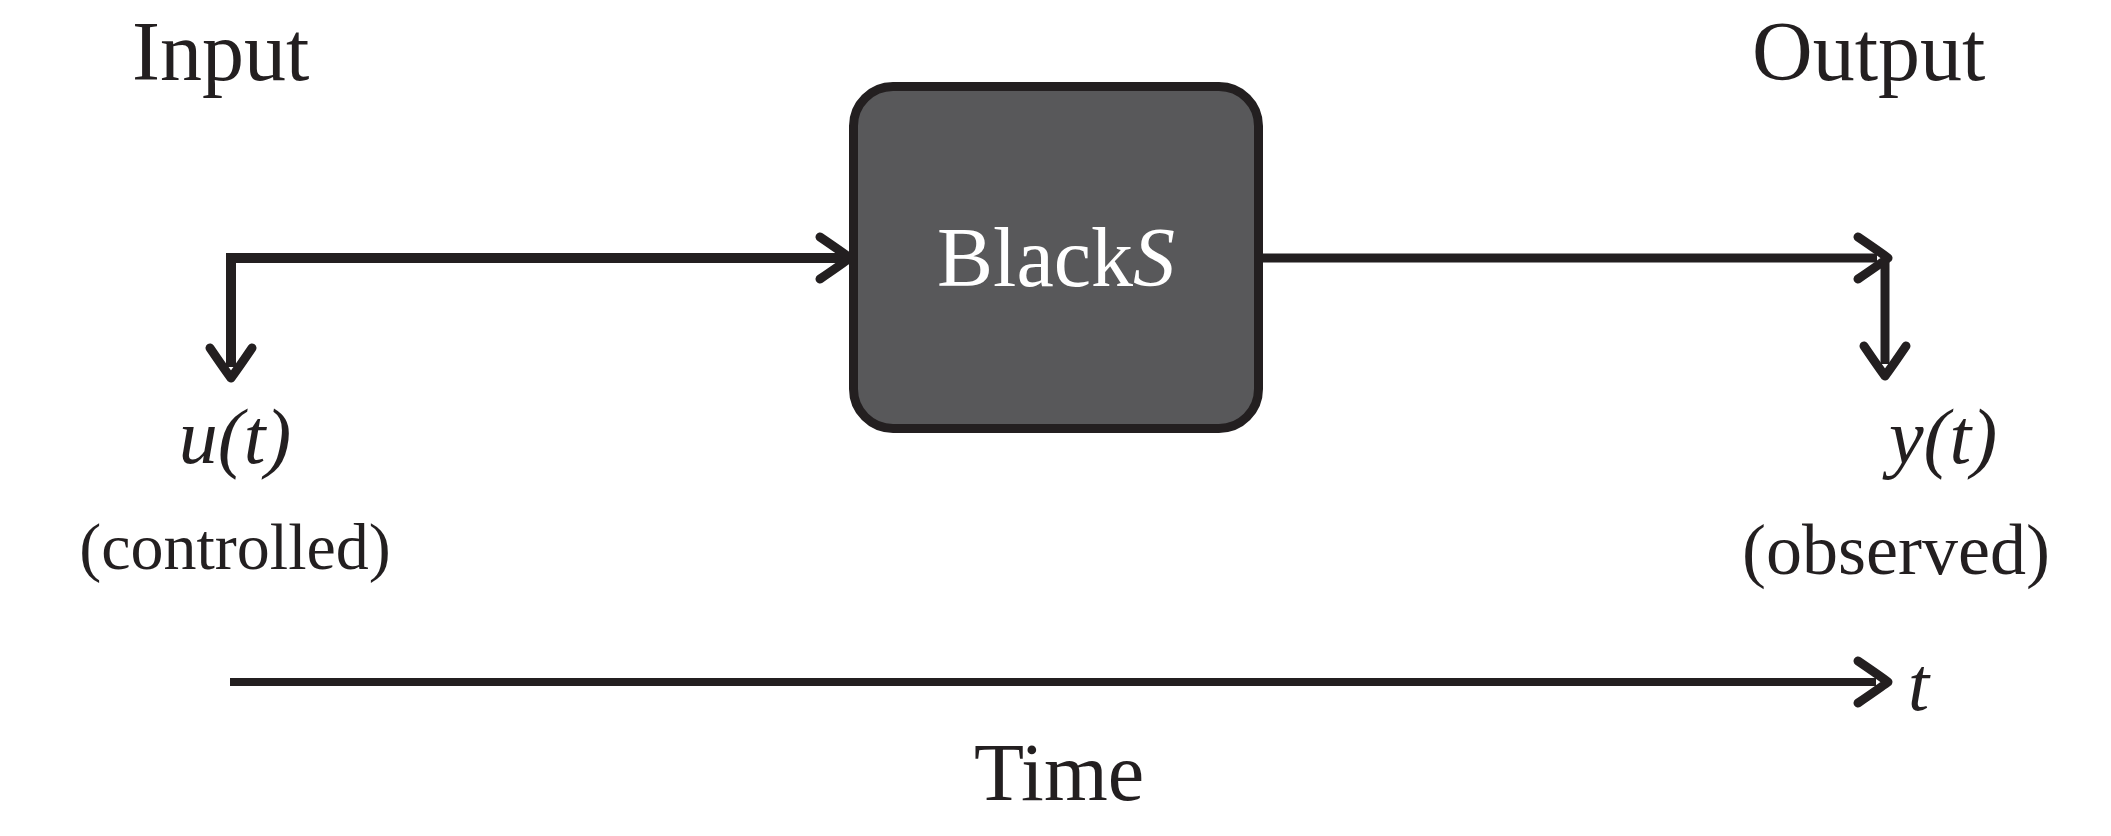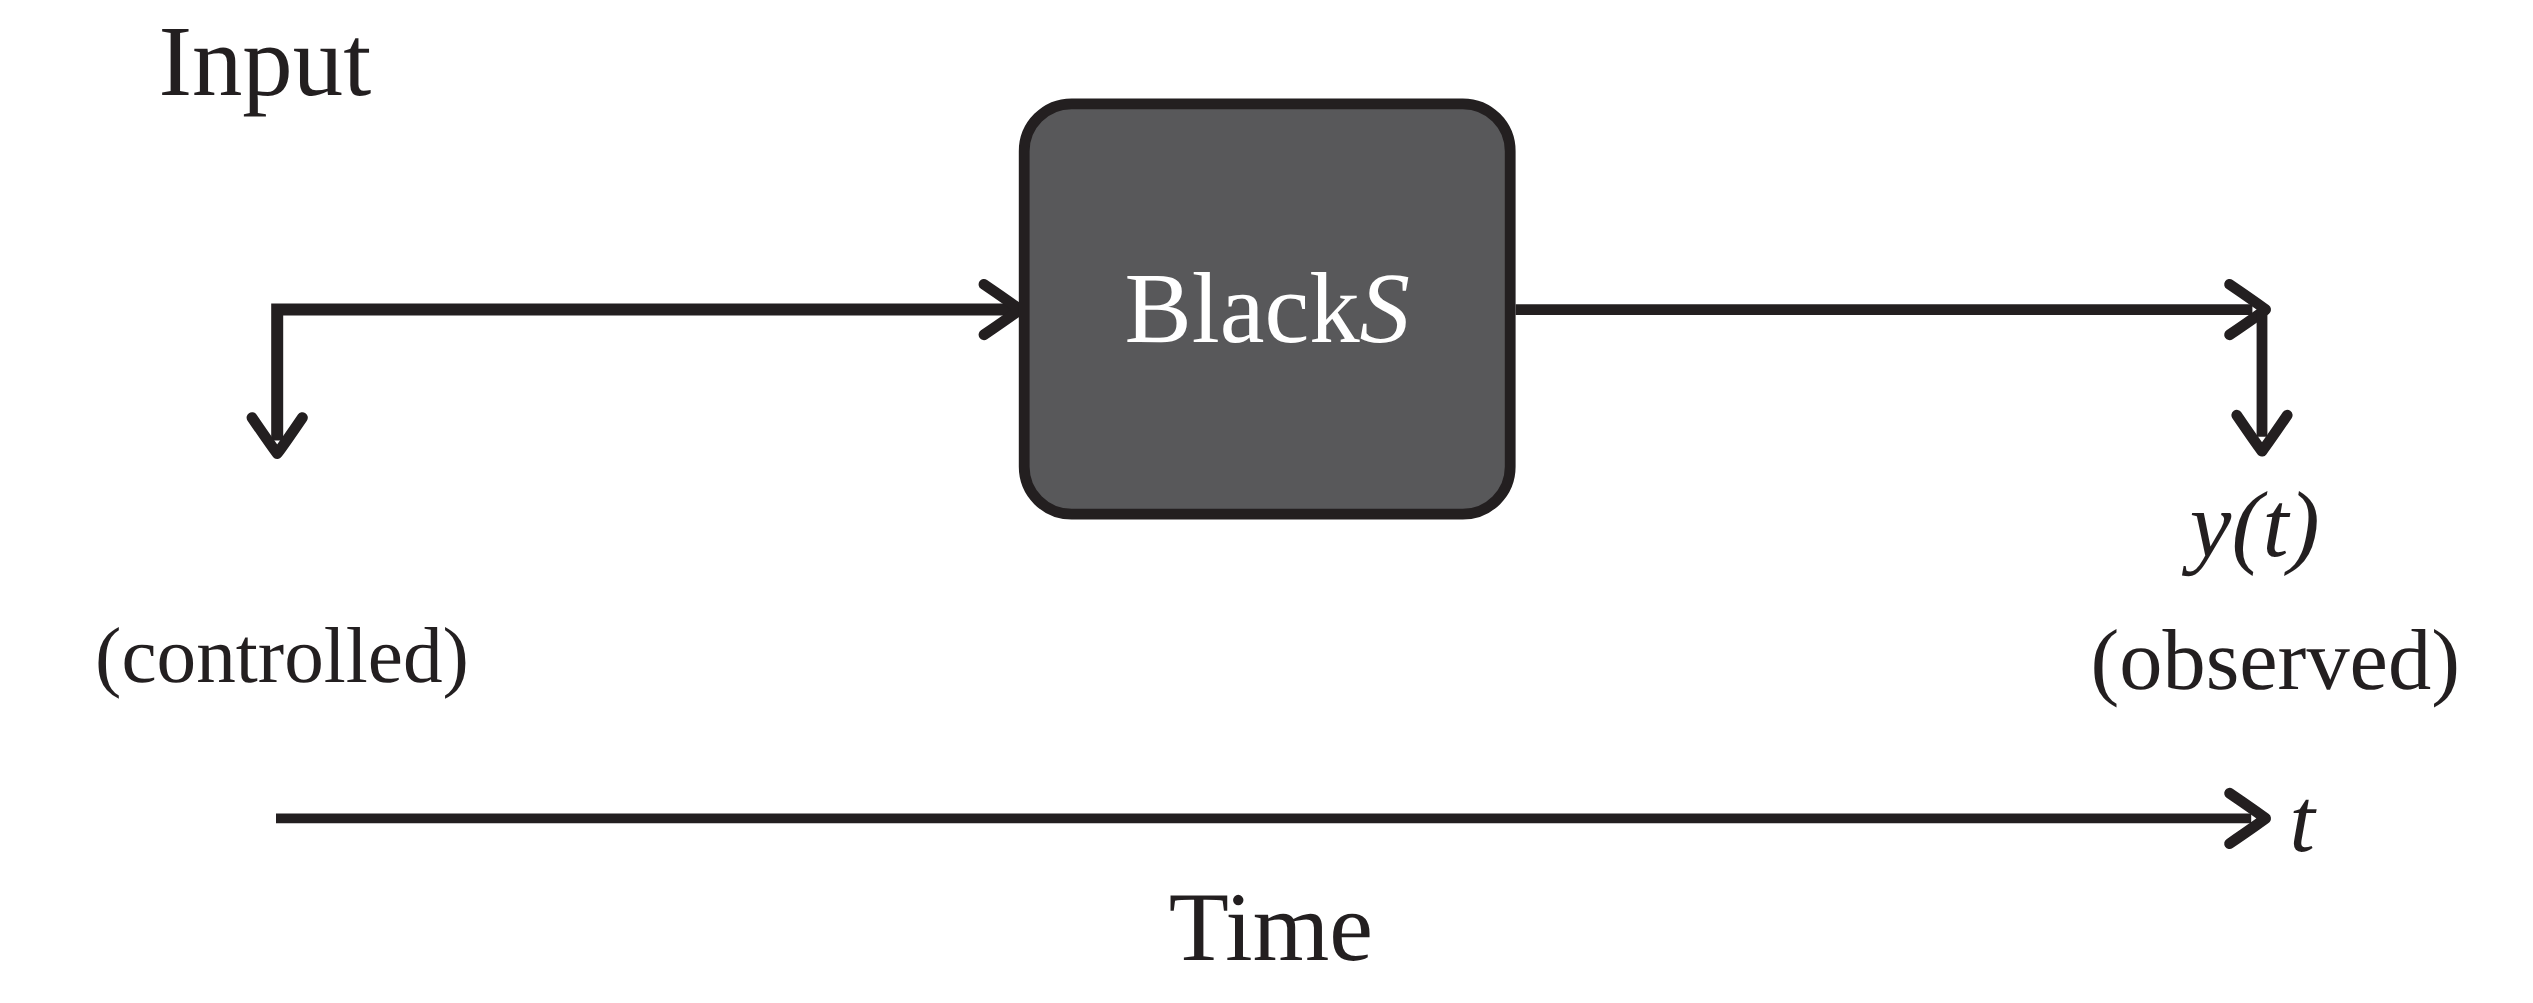--- a/index.html
+++ b/index.html
@@ -31,21 +31,21 @@
     color: #ffffff;
     font-size: 84px;
     line-height: 116px;
     text-align: center;
   }
   #black-box .script-s { font-style: italic; }
   #input-label  { left: 132px;  top: 10px; }
   #output-label { left: 1752px; top: 10px; }
   #u-label        { left: 235px;  top: 398px; }
   #controlled-label { left: 235px; top: 514px; font-size: 66px; }
-  #y-label        { left: 1879px; top: 398px; }
+  #y-label        { left: 1943px; top: 398px; }
   #observed-label { left: 1896px; top: 514px; font-size: 72px; }
   #t-label    { left: 1908px; top: 646px; font-size: 76px; }
   #time-label { left: 1059px; top: 732px; font-size: 82px; }
 </style>
 </head>
 <body>
 
 <div id="canvas">
 
   <svg id="wires" viewBox="0 0 2111 836" xmlns="http://www.w3.org/2000/svg">
@@ -66,21 +66,23 @@
     <use href="#tip" transform="translate(1888 682)"></use>
   </svg>
 
   <div id="black-box">
     <div>Black</div>
     <div class="script-s">S</div>
   </div>
 
   <div id="input-label" class="lbl serif-big">Input</div>
 
+  <div id="output-label" class="lbl serif-big">Output</div>
 
+  <div id="u-label" class="lbl math centered">u(t)</div>
 
   <div id="controlled-label" class="lbl centered">(controlled)</div>
 
   <div id="y-label" class="lbl math centered">y(t)</div>
 
   <div id="observed-label" class="lbl centered">(observed)</div>
 
   <div id="t-label" class="lbl math">t</div>
 
   <div id="time-label" class="lbl centered">Time</div>

